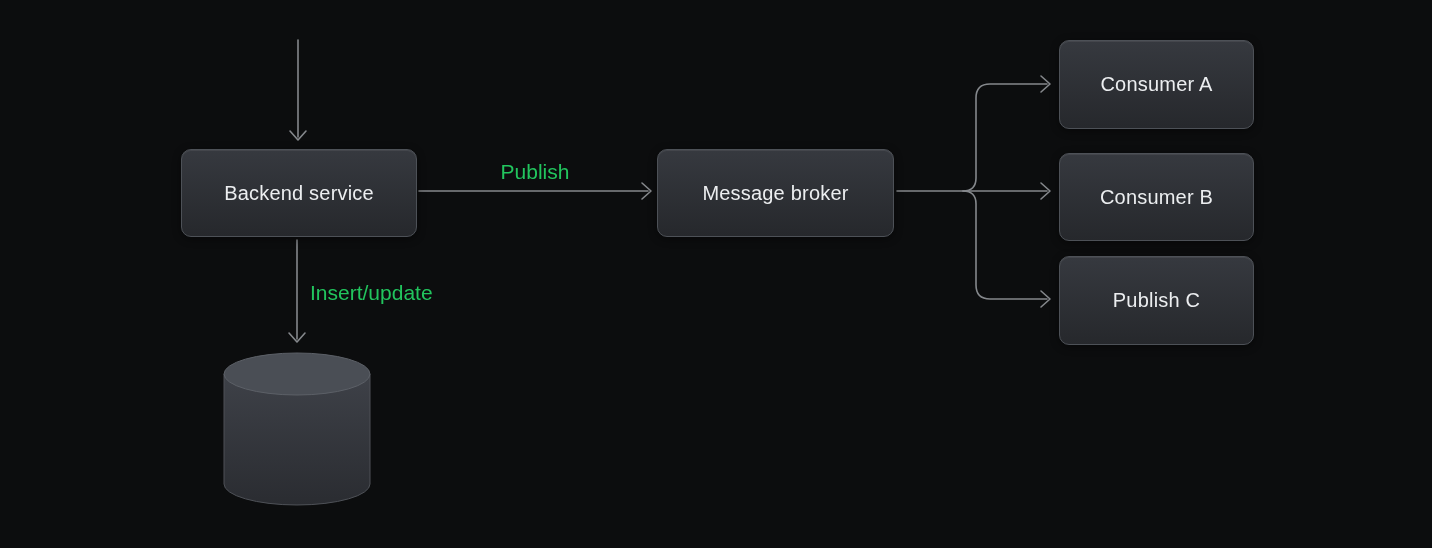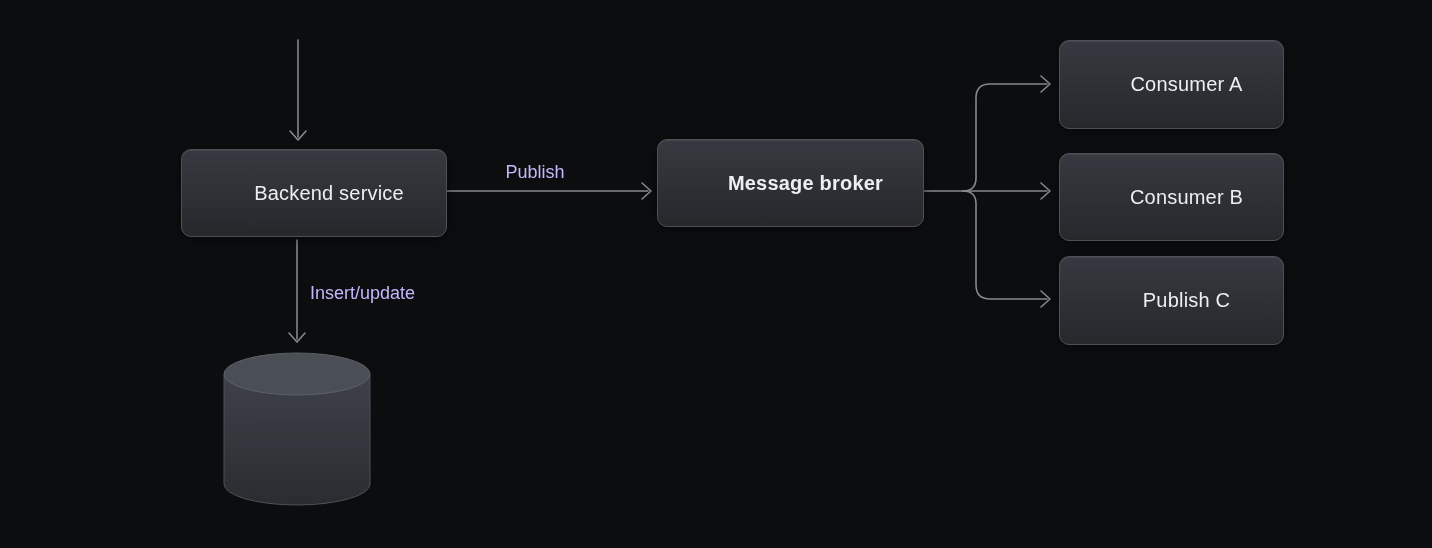--- a/index.html
+++ b/index.html
@@ -28,32 +28,31 @@
     align-items: center;
     justify-content: center;
     background: linear-gradient(180deg, #36393f 0%, #26282c 100%);
     border: 1px solid #4d5157;
     border-radius: 10px;
     box-shadow: inset 0 1px 0 rgba(255,255,255,0.07), 0 2px 8px rgba(0,0,0,0.45);
     color: #eceef0;
     font-size: 20px;
     letter-spacing: 0.2px;
     white-space: nowrap;
-    padding-left: 30px;
   }
   .node-backend  { left: 181px;  top: 149px; width: 234px; height: 86px; align-items: center; }
-  .node-broker   { left: 657px;  top: 139px; width: 235px; height: 86px; font-weight: bold; }
+  .node-broker   { left: 657px;  top: 149px; width: 235px; height: 86px; }
   .node-consumer-a { left: 1059px; top: 40px;  width: 193px; height: 87px; }
   .node-consumer-b { left: 1059px; top: 153px; width: 193px; height: 86px; }
   .node-consumer-c { left: 1059px; top: 256px; width: 193px; height: 87px; }
   .edge-label {
     position: absolute;
     z-index: 2;
-    color: #c4b5fd;
-    font-size: 18px;
+    color: #22c55e;
+    font-size: 21px;
     line-height: 28px;
     white-space: nowrap;
   }
   .edge-label-publish {
     left: 419px;
     top: 158px;
     width: 232px;
     text-align: center;
   }
   .edge-label-insert {

